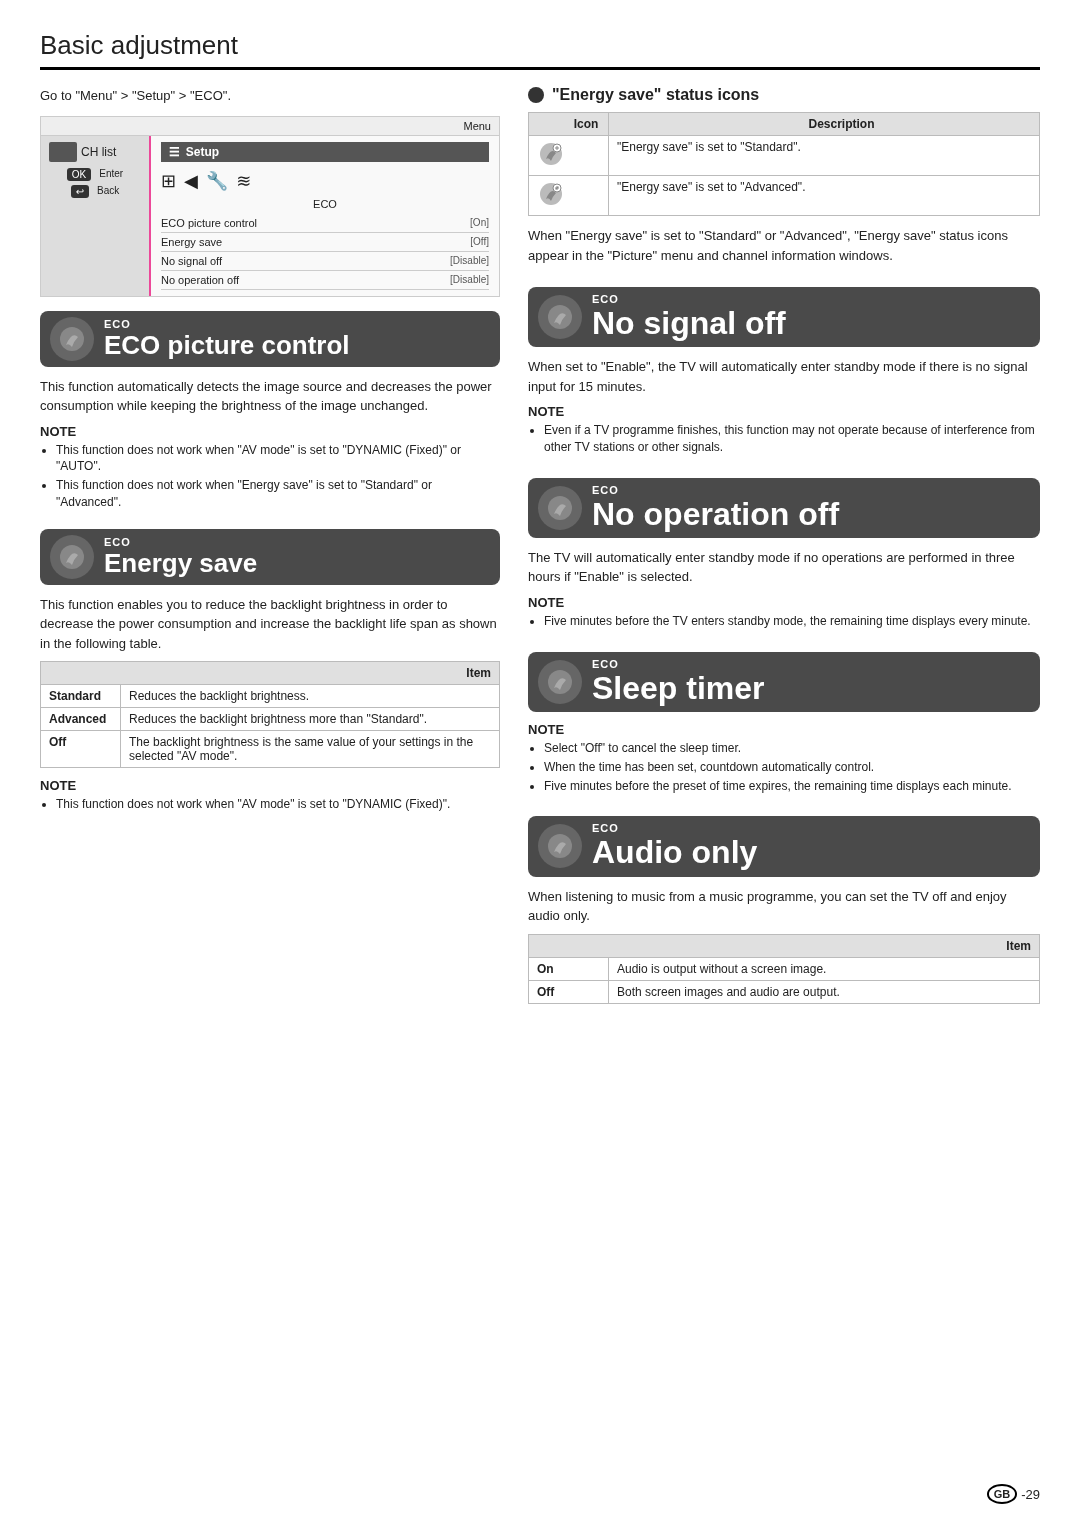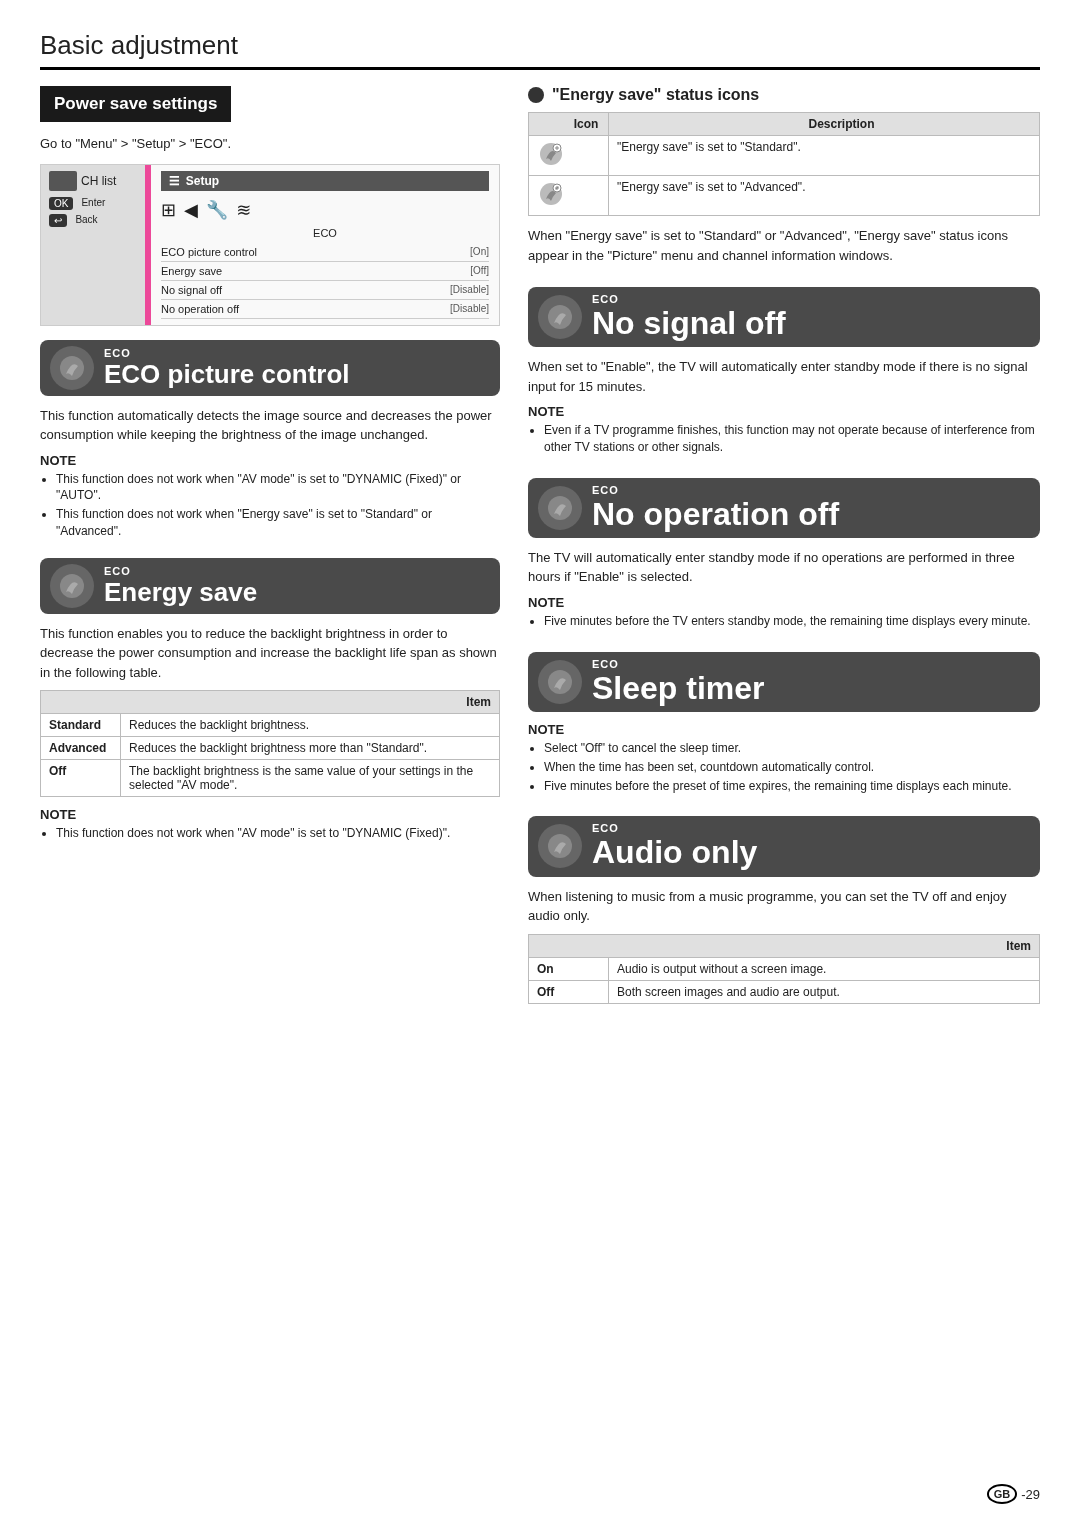--- a/index.html
+++ b/index.html
@@ -113,21 +113,21 @@
       background: #eee;
       text-align: right;
       padding: 3px 8px;
       font-size: 11px;
       border-bottom: 1px solid #ccc;
     }
     .menu-body { display: flex; }
     .menu-left {
       width: 110px;
       background: #ddd;
-      border-right: 6px solid #ec4899;
+      border-right: 2px solid #ec4899;
       padding: 6px 8px;
       font-size: 12px;
     }
     .menu-ch-row {
       display: flex;
       align-items: center;
       gap: 4px;
       margin-bottom: 6px;
     }
     .menu-ch-icon {
@@ -172,20 +172,21 @@
     }
     .menu-item-val {
       font-size: 10px;
       color: #555;
     }
     .btn-row {
       font-size: 10px;
       display: flex;
       gap: 8px;
       margin-bottom: 4px;
+      justify-content: center;
     }
     .btn-pill {
       background: #333;
       color: #fff;
       border-radius: 3px;
       padding: 1px 5px;
       font-size: 10px;
     }
 
     
@@ -228,26 +229,26 @@
 </head>
 <body>
 
 <h1 class="page-title">Basic adjustment</h1>
 
 <div class="two-col">
 
   <div class="col-left">
 
     
-    <div class="section-header">Power save settings</div>
 
     <p class="intro-text">Go to "Menu" &gt; "Setup" &gt; "ECO".</p>
 
     
     <div class="menu-mockup">
+      <div class="menu-top-bar">Menu</div>
       <div class="menu-body">
         <div class="menu-left">
           <div class="menu-ch-row">
             <span class="menu-ch-icon"></span>
             <span>CH list</span>
           </div>
           <div class="btn-row">
             <span class="btn-pill">OK</span>
             <span>Enter</span>
           </div>

